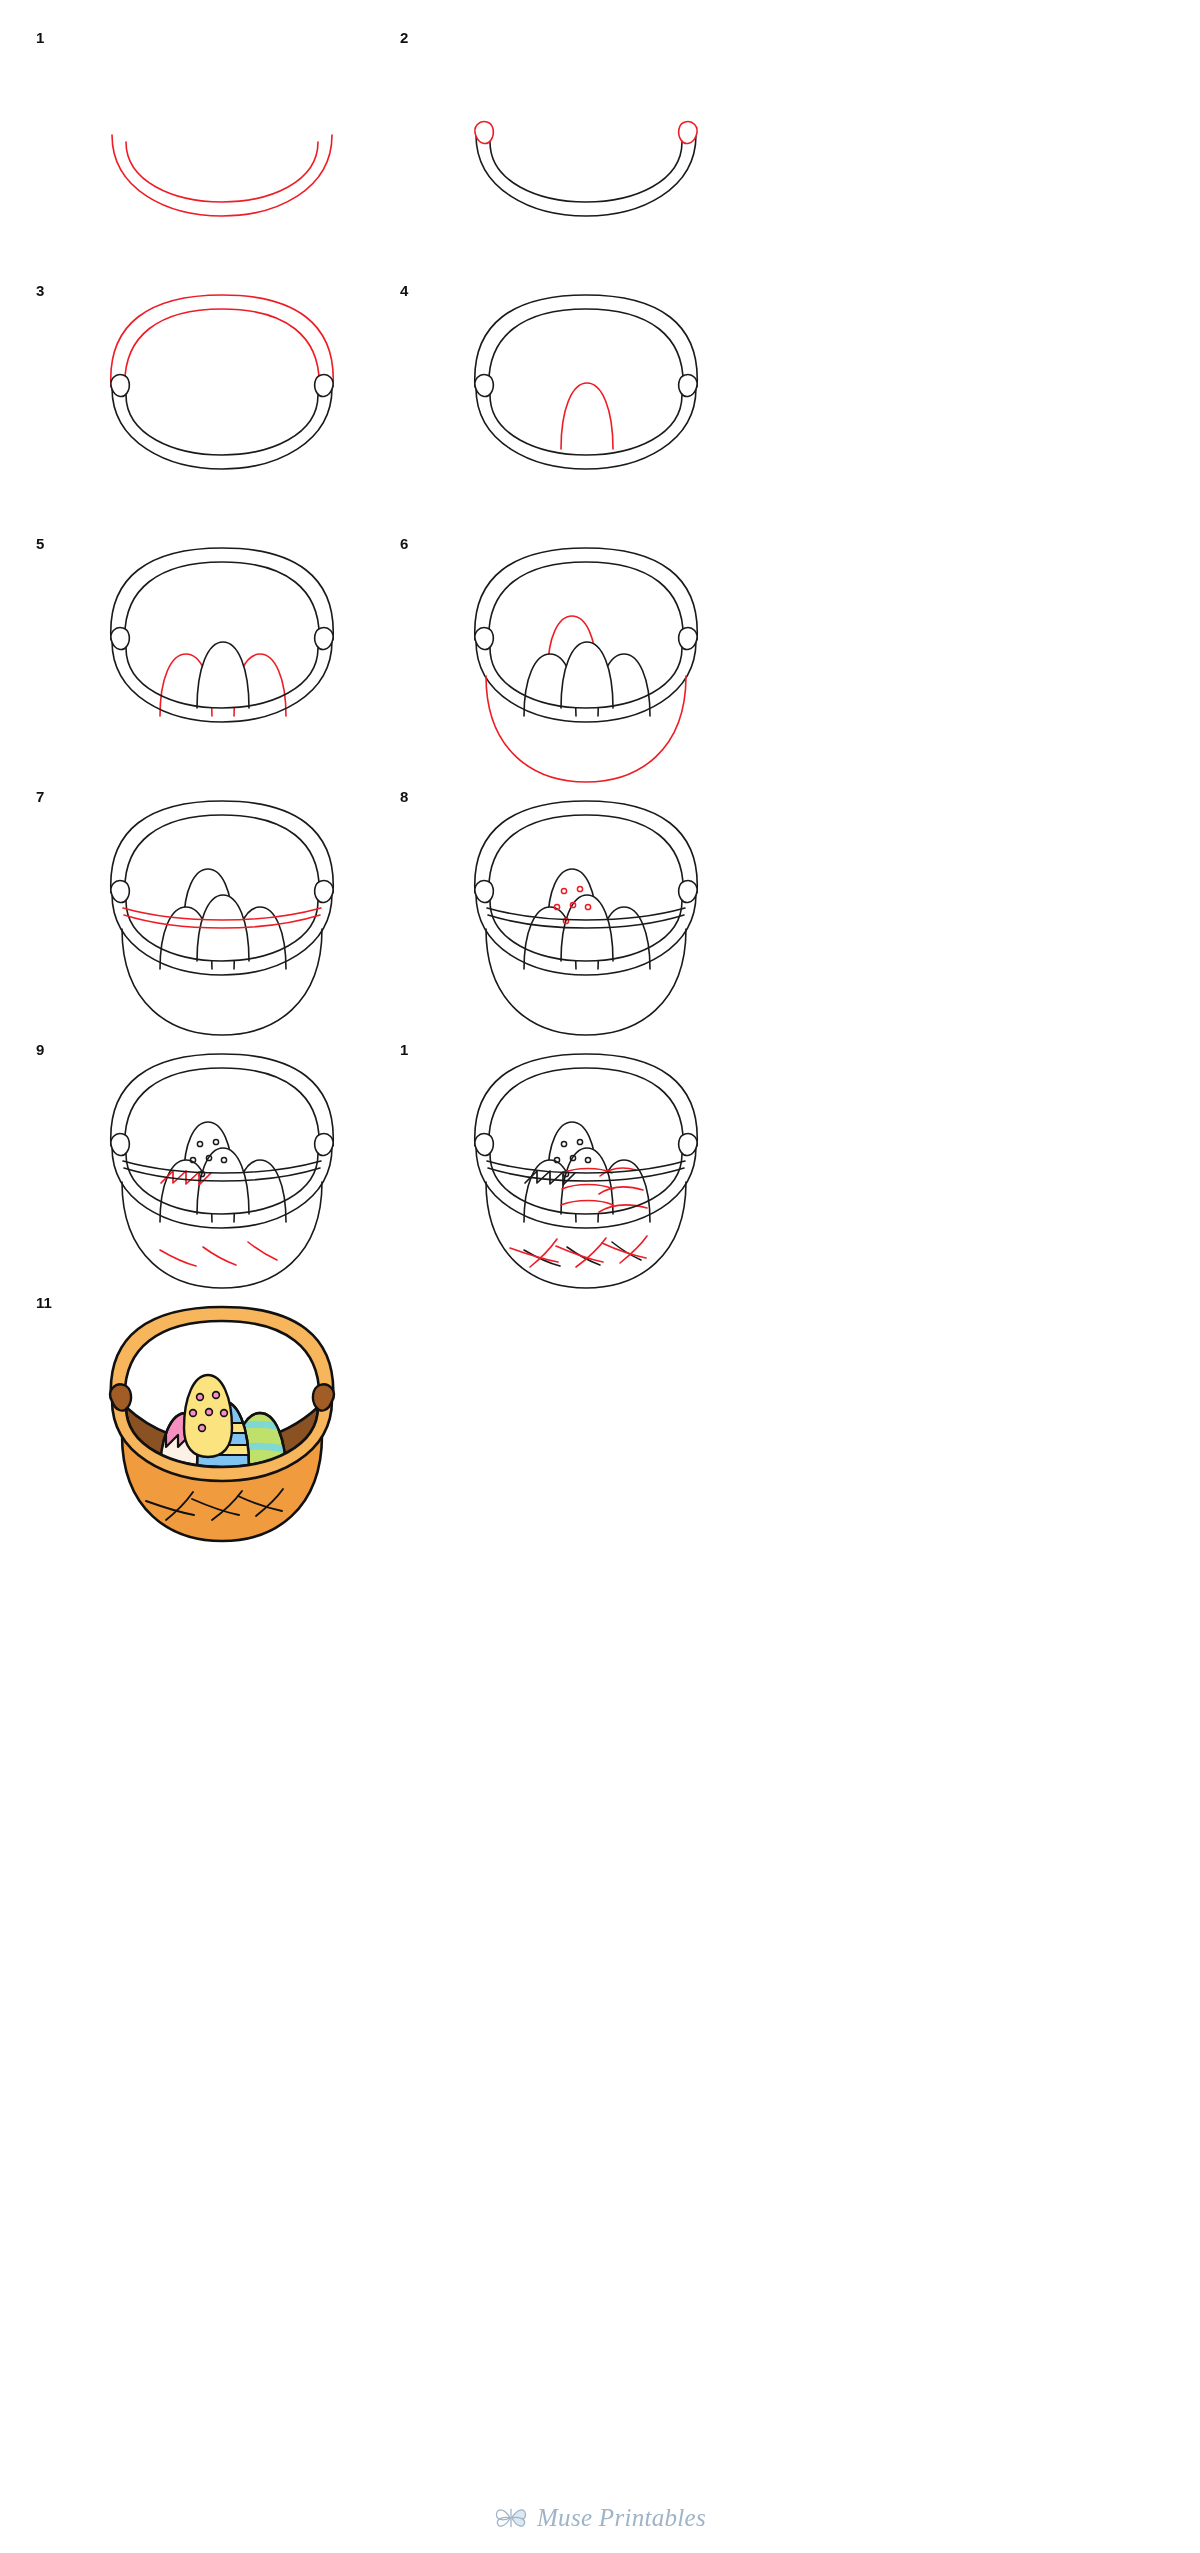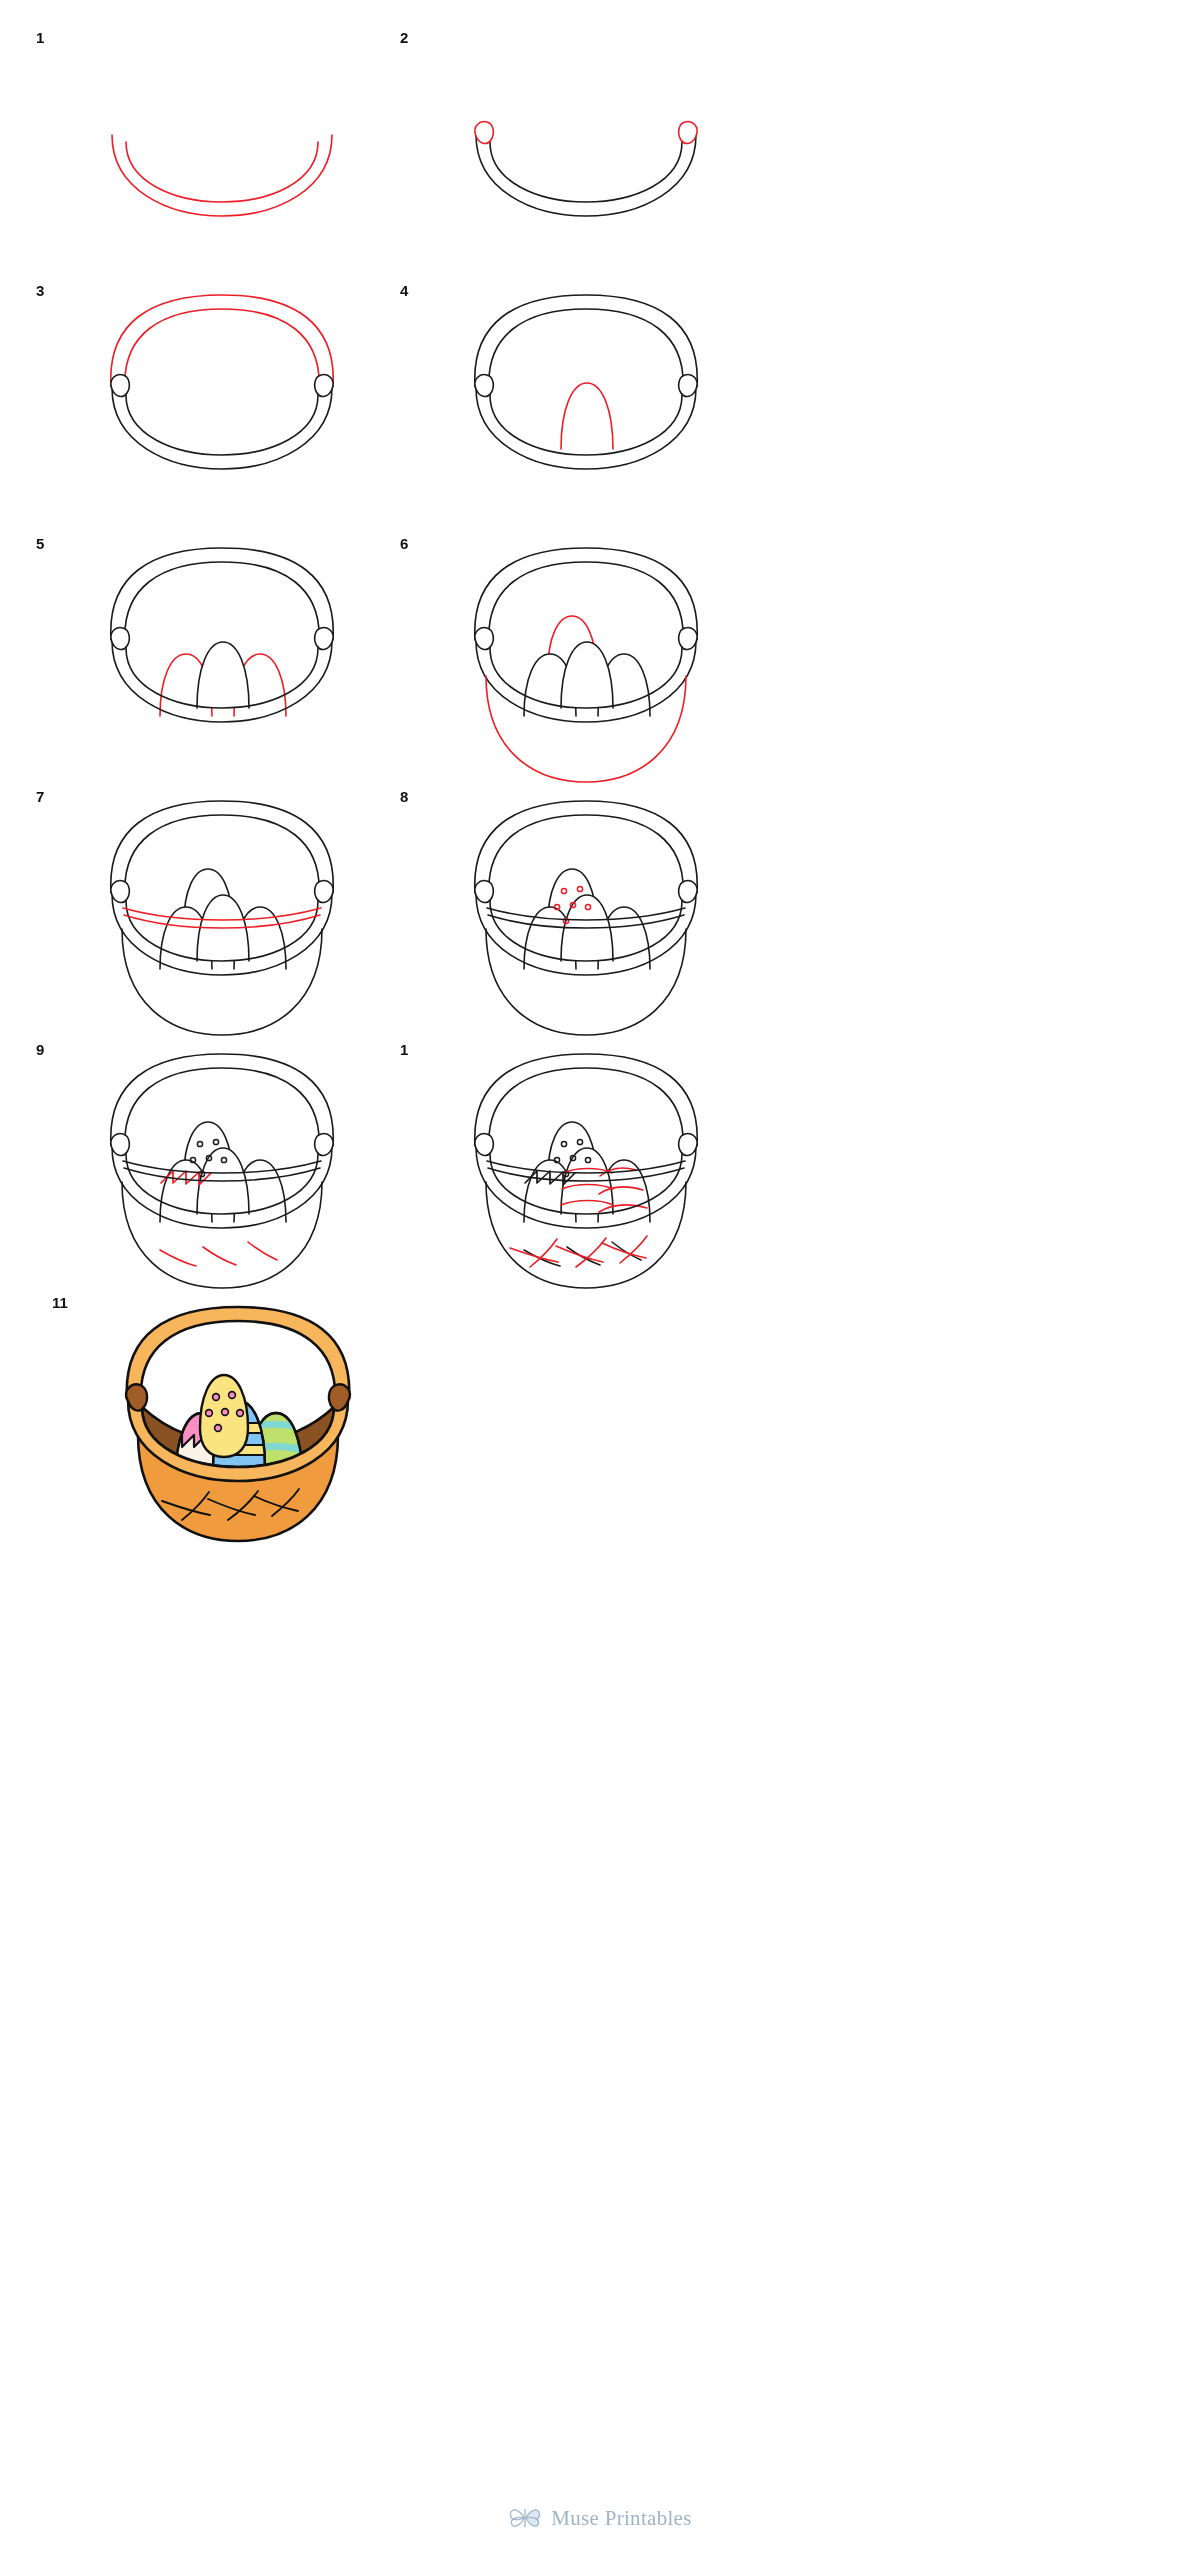--- a/index.html
+++ b/index.html
@@ -54,36 +54,37 @@
   #step-1  { left: 36px;  top: 30px;  }
   #step-2  { left: 400px; top: 30px;  }
   #step-3  { left: 36px;  top: 283px; }
   #step-4  { left: 400px; top: 283px; }
   #step-5  { left: 36px;  top: 536px; }
   #step-6  { left: 400px; top: 536px; }
   #step-7  { left: 36px;  top: 789px; }
   #step-8  { left: 400px; top: 789px; }
   #step-9  { left: 36px;  top: 1042px;}
   #step-10 { left: 400px; top: 1042px;}
-  #step-11 { left: 52px;  top: 1295px;}
+  #step-11 { left: 36px;  top: 1295px;}
 
   .watermark {
     position: absolute;
     left: 0;
     top: 2495px;
     width: 1200px;
     height: 46px;
     display: flex;
     align-items: center;
     justify-content: center;
     gap: 9px;
   }
   .watermark-text {
     font-family: "Liberation Serif", serif;
-    font-size: 21px;
+    font-style: italic;
+    font-size: 25px;
     color: #9fb4c9;
     letter-spacing: 0.3px;
     text-align: right;
   }
   .watermark-logo { width: 34px; height: 28px; display:block; }
 </style>
 </head>
 <body>
 
 <div class="sheet">

